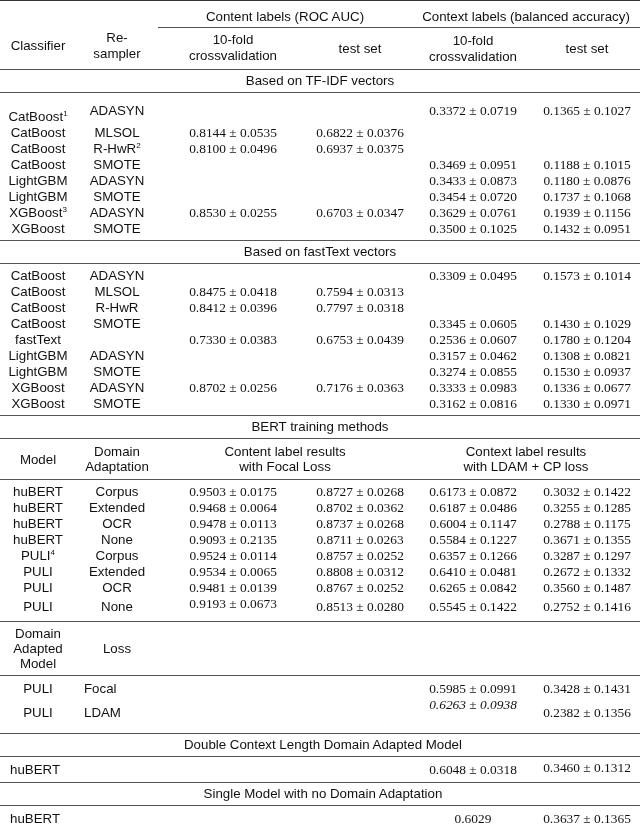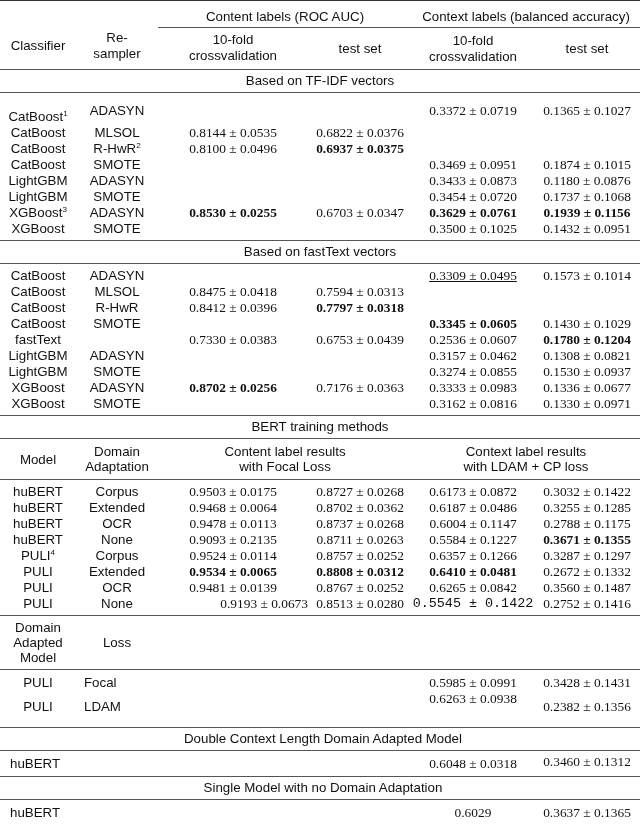--- a/index.html
+++ b/index.html
@@ -1,20 +1,20 @@
 <!DOCTYPE html>
 <html><head>
 <meta charset="utf-8">
 <style>
   html, body { margin: 0; padding: 0; background: #ffffff; }
   body { width: 640px; height: 824px; overflow: hidden; font-family: "Liberation Sans", sans-serif; color: #111; font-size: 13.3px; }
   table { border-collapse: collapse; width: 640px; table-layout: fixed; }
   td, th { padding: 0; font-weight: normal; text-align: center; white-space: nowrap; line-height: 16px; }
   .num { font-family: "Liberation Serif", "DejaVu Serif", serif; font-size: 13.4px; }
-  .bold { font-weight: bold; }
+  .bold { font-weight: normal; }
   .rule-top { border-top: 1.6px solid #333; }
   .rule { border-top: 1px solid #555; }
   .rule-bottom { border-bottom: 1.6px solid #333; }
   .cmid { border-bottom: 1px solid #555; }
   sup { font-size: 8px; vertical-align: 5px; line-height: 0; }
   .left { text-align: left; padding-left: 6px; }
   .section td { height: 22px; text-align: center; }
   .h2 td { line-height: 15px; }
 </style>
 </head>
@@ -85,21 +85,21 @@
         <td class="num bold">0.6937 ± 0.0375</td>
         <td class="num"></td>
         <td class="num"></td>
       </tr>
       <tr>
         <td><span>CatBoost</span></td>
         <td><span>SMOTE</span></td>
         <td class="num"></td>
         <td class="num"></td>
         <td class="num">0.3469 ± 0.0951</td>
-        <td class="num">0.1874 ± 0.1015</td>
+        <td class="num">0.1188 ± 0.1015</td>
       </tr>
       <tr>
         <td><span>LightGBM</span></td>
         <td><span>ADASYN</span></td>
         <td class="num"></td>
         <td class="num"></td>
         <td class="num">0.3433 ± 0.0873</td>
         <td class="num">0.1180 ± 0.0876</td>
       </tr>
       <tr>
@@ -132,21 +132,21 @@
     <tr class="rule section">
         <td colspan="6">Based on fastText vectors</td>
       </tr>
   </tbody>
   <tbody id="rows-fasttext">
       <tr class="rule">
         <td style="padding-top: 4px;"><span>CatBoost</span></td>
         <td style="padding-top: 4px;"><span>ADASYN</span></td>
         <td class="num" style="padding-top: 4px;"></td>
         <td class="num" style="padding-top: 4px;"></td>
-        <td class="num" style="padding-top: 4px; text-decoration: underline;">0.3309 ± 0.0495</td>
+        <td class="num" style="padding-top: 4px;">0.3309 ± 0.0495</td>
         <td class="num" style="padding-top: 4px;">0.1573 ± 0.1014</td>
       </tr>
       <tr>
         <td><span>CatBoost</span></td>
         <td><span>MLSOL</span></td>
         <td class="num">0.8475 ± 0.0418</td>
         <td class="num">0.7594 ± 0.0313</td>
         <td class="num"></td>
         <td class="num"></td>
       </tr>
@@ -281,23 +281,23 @@
         <td><span>PULI</span></td>
         <td><span>OCR</span></td>
         <td class="num">0.9481 ± 0.0139</td>
         <td class="num">0.8767 ± 0.0252</td>
         <td class="num">0.6265 ± 0.0842</td>
         <td class="num">0.3560 ± 0.1487</td>
       </tr>
       <tr>
         <td style="padding-bottom: 3px;"><span>PULI</span></td>
         <td style="padding-bottom: 3px;"><span>None</span></td>
-        <td class="num" style="padding-bottom: 3px; text-align: right;">0.9193 ± 0.0673</td>
+        <td class="num" style="padding-bottom: 9px;">0.9193 ± 0.0673</td>
         <td class="num" style="padding-bottom: 3px;">0.8513 ± 0.0280</td>
-        <td class="num" style="padding-bottom: 3px; font-family: Liberation Mono, monospace;">0.5545 ± 0.1422</td>
+        <td class="num" style="padding-bottom: 3px;">0.5545 ± 0.1422</td>
         <td class="num" style="padding-bottom: 3px;">0.2752 ± 0.1416</td>
       </tr>
     </tbody>
 
   <tbody>
     <tr class="rule h2">
       <td style="padding:4px 0">
         <div>Domain</div>
         <div>Adapted</div>
         <div>Model</div>
@@ -313,21 +313,21 @@
         <td style="padding-top: 5px;"></td>
         <td style="padding-top: 5px;"></td>
         <td class="num" style="padding-top: 5px; text-align: center;">0.5985 ± 0.0991</td>
         <td class="num" style="padding-top: 5px;">0.3428 ± 0.1431</td>
       </tr>
       <tr>
         <td style="padding-bottom: 4px;">PULI</td>
         <td class="left" style="padding-left: 8px; padding-bottom: 4px;">LDAM</td>
         <td style="padding-bottom: 4px;"></td>
         <td style="padding-bottom: 4px;"></td>
-        <td class="num" style="padding-bottom: 20px;">0.6263 ± 0.0938</td>
+        <td class="num" style="padding-bottom: 20px; font-style: italic;">0.6263 ± 0.0938</td>
         <td class="num" style="padding-bottom: 4px;">0.2382 ± 0.1356</td>
       </tr>
     </tbody>
 
   <tbody>
     <tr class="rule section">
         <td colspan="6" class="left">Double Context Length Domain Adapted Model</td>
       </tr>
   </tbody>
   <tbody id="rows-double">

